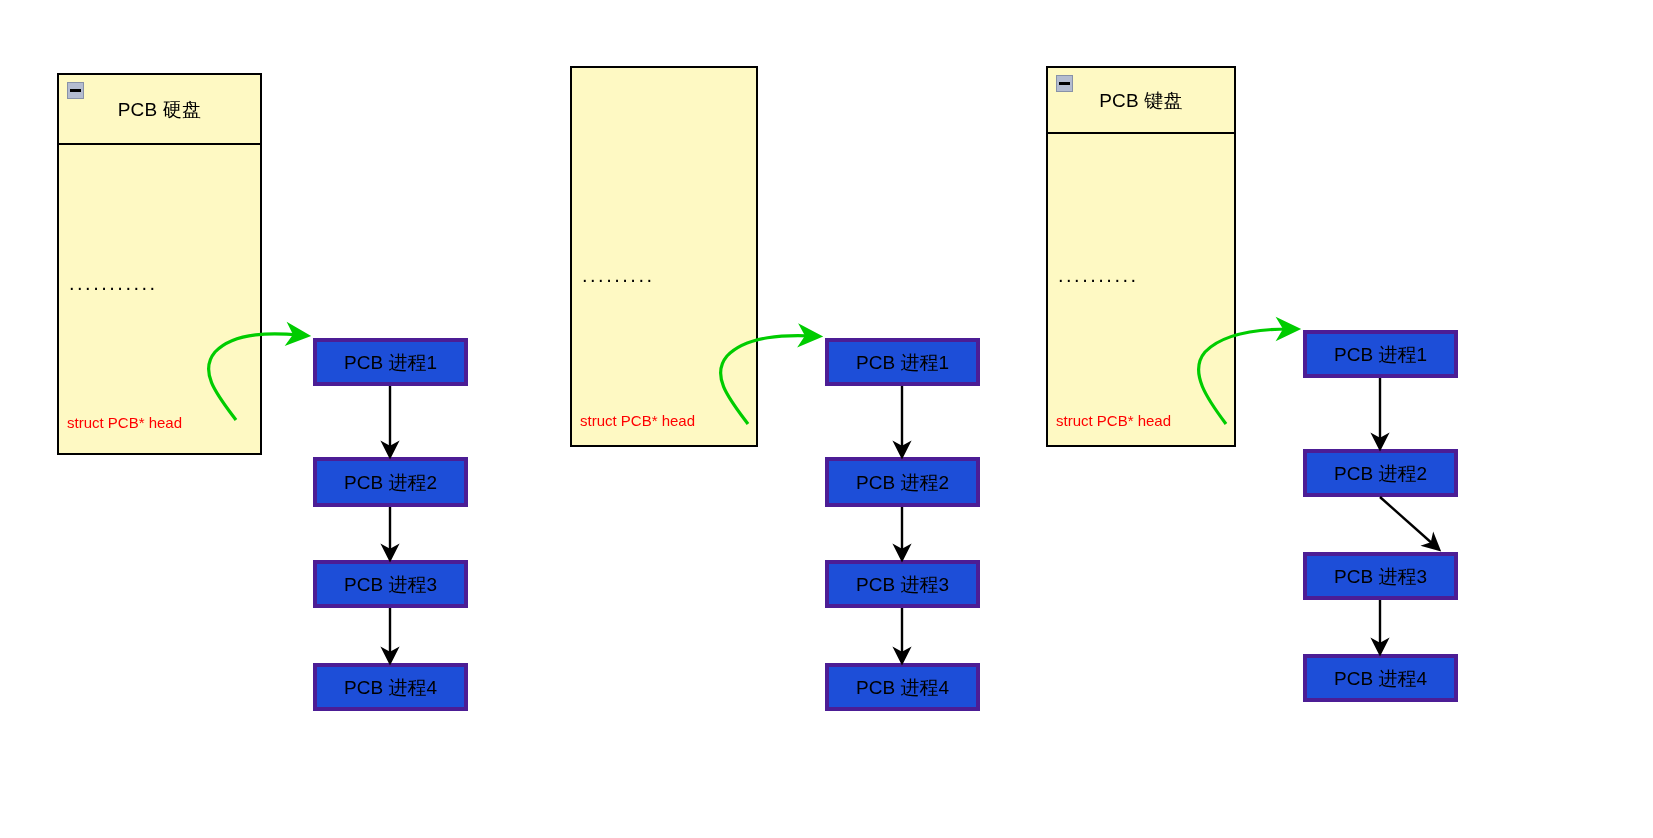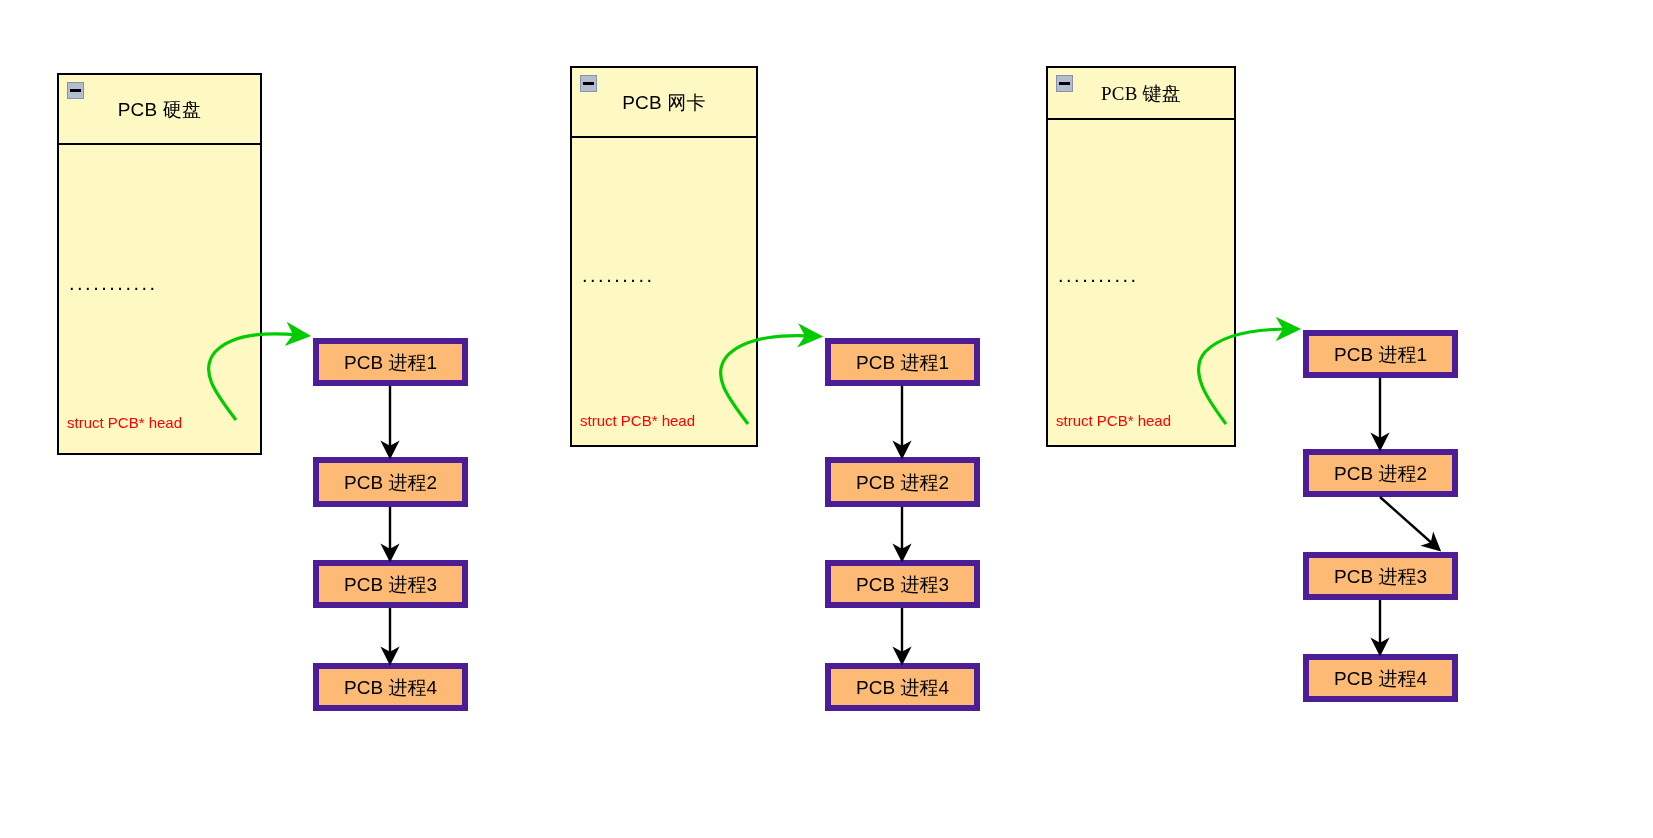--- a/index.html
+++ b/index.html
@@ -75,22 +75,22 @@
   .head-label {
     position: absolute;
     font-size: 15px;
     color: #ff0000;
     line-height: 1;
     white-space: nowrap;
   }
   .pcb-box {
     position: absolute;
     box-sizing: border-box;
-    border: 6px solid #4c1d95;
-    background: #fdba74;
+    border: 4px solid #4c1d95;
+    background: #1d4ed8;
     display: flex;
     align-items: center;
     justify-content: center;
   }
   .pcb-box span {
     font-size: 19px;
     color: #000000;
     line-height: 1;
     white-space: nowrap;
   }
@@ -124,43 +124,39 @@
     <span>PCB 进程2</span>
   </div>
   <div class="pcb-box" style="left:313px; top:560px; width:155px; height:48px;">
     <span>PCB 进程3</span>
   </div>
   <div class="pcb-box" style="left:313px; top:663px; width:155px; height:48px;">
     <span>PCB 进程4</span>
   </div>
 
   <div class="device-container" style="left:570px; top:66px; width:188px; height:381px;">
-    <div class="device-header" style="height:70px;">
-      <span class="collapse-icon"></span>
-      <span class="device-title">PCB 网卡</span>
-    </div>
     <span class="ellipsis" style="left:10px; top:197px;">.........</span>
     <span class="head-label" style="left:8px; top:345px;">struct PCB* head</span>
   </div>
 
   <div class="pcb-box" style="left:825px; top:338px; width:155px; height:48px;">
     <span>PCB 进程1</span>
   </div>
   <div class="pcb-box" style="left:825px; top:457px; width:155px; height:50px;">
     <span>PCB 进程2</span>
   </div>
   <div class="pcb-box" style="left:825px; top:560px; width:155px; height:48px;">
     <span>PCB 进程3</span>
   </div>
   <div class="pcb-box" style="left:825px; top:663px; width:155px; height:48px;">
     <span>PCB 进程4</span>
   </div>
 
   <div class="device-container" style="left:1046px; top:66px; width:190px; height:381px;">
-    <div class="device-header" style="height:52px;font-family:Liberation Serif, serif;">
+    <div class="device-header" style="height:66px;">
       <span class="collapse-icon"></span>
       <span class="device-title">PCB 键盘</span>
     </div>
     <span class="ellipsis" style="left:10px; top:197px;">..........</span>
     <span class="head-label" style="left:8px; top:345px;">struct PCB* head</span>
   </div>
 
   <div class="pcb-box" style="left:1303px; top:330px; width:155px; height:48px;">
     <span>PCB 进程1</span>
   </div>

